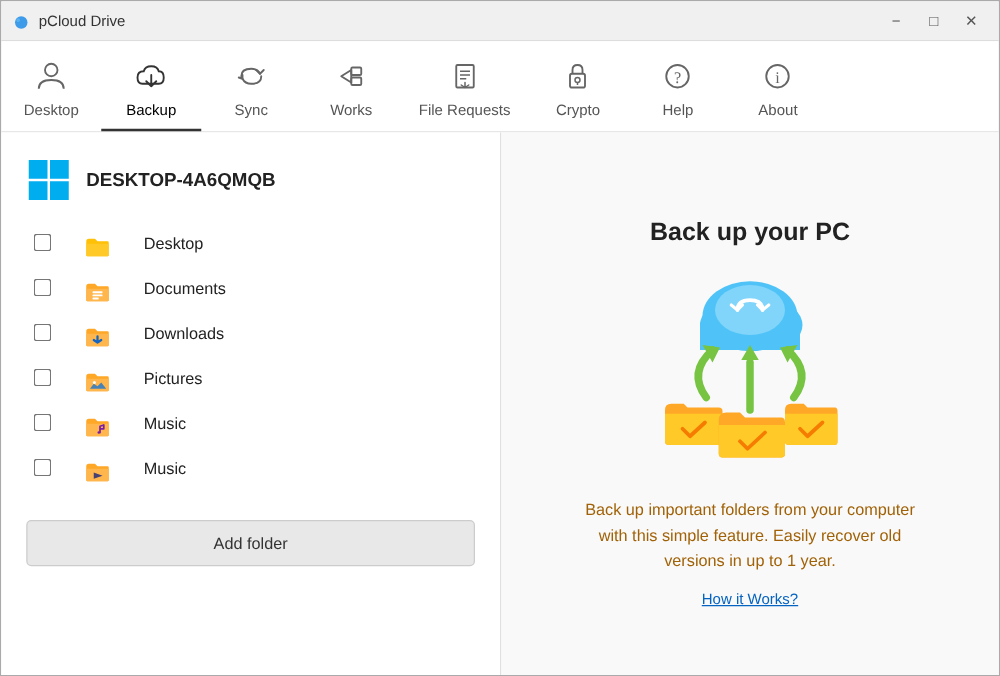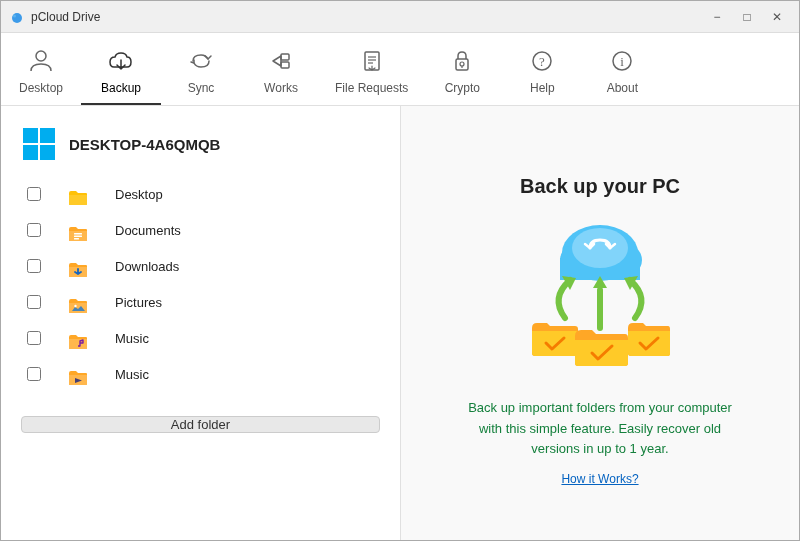--- a/index.html
+++ b/index.html
@@ -136,20 +136,21 @@
       width: 22px;
       height: 22px;
       flex-shrink: 0;
     }
     .folder-name {
       font-size: 13px;
       color: #222;
     }
     .add-folder-btn {
       width: 100%;
+      padding: 10px;
       background: #e8e8e8;
       border: 1px solid #ccc;
       border-radius: 4px;
       cursor: pointer;
       font-size: 13px;
       font-weight: 500;
       color: #333;
     }
 
     
@@ -168,21 +169,21 @@
       color: #222;
     }
     .backup-illustration {
       width: 260px;
       height: 180px;
       margin-bottom: 20px;
     }
     .backup-desc {
       text-align: center;
       font-size: 13px;
-      color: #15803d;
+      color: #a16207;
       line-height: 1.6;
       max-width: 280px;
       margin-bottom: 12px;
     }
     .how-it-works {
       font-size: 12px;
       color: #0563c1;
       text-decoration: underline;
       cursor: pointer;
     }

